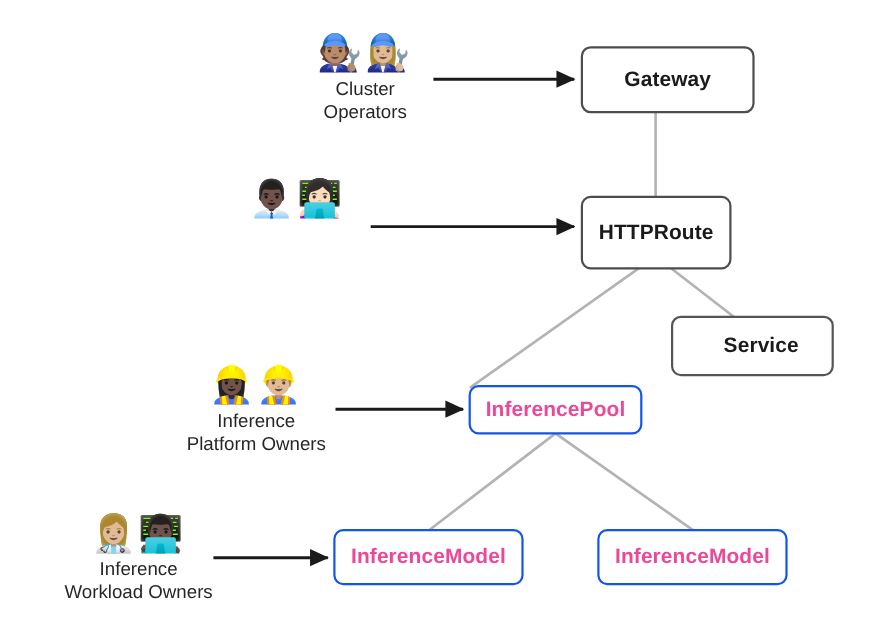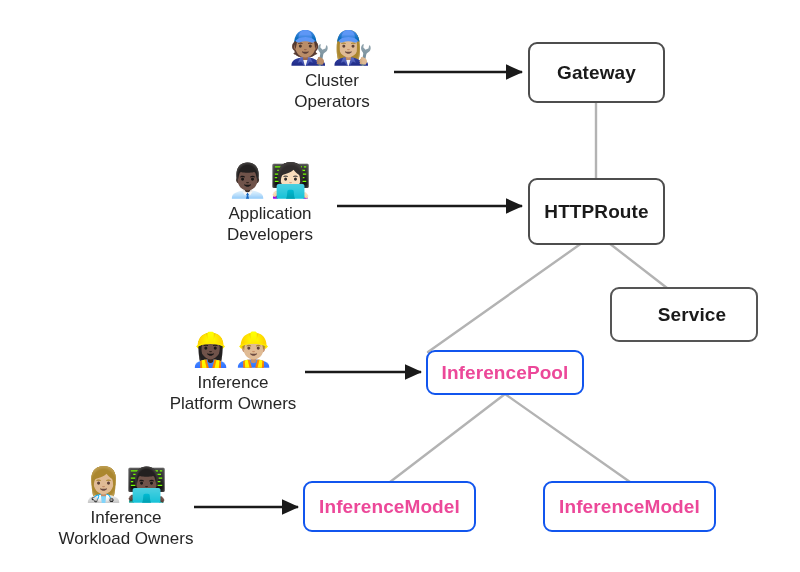--- a/index.html
+++ b/index.html
@@ -97,21 +97,21 @@
     </g>
 
     <g stroke="#1a1a1a" stroke-width="2.6" fill="none" marker-end="url(#arrowhead)">
       <line x1="394" y1="72" x2="522" y2="72"></line>
       <line x1="337" y1="206" x2="522" y2="206"></line>
       <line x1="305" y1="372" x2="421" y2="372"></line>
       <line x1="194" y1="507" x2="298" y2="507"></line>
     </g>
   </svg>
 
-  <div class="node dark" style="left:528px; top:42px; width:137px; height:61px;">
+  <div class="node dark" style="left:528px; top:42px; width:158px; height:61px;">
     <span>Gateway</span>
   </div>
 
   <div class="node dark" style="left:528px; top:178px; width:137px; height:67px;">
     <span>HTTPRoute</span>
   </div>
 
   <div class="node dark thin" style="left:610px; top:287px; width:148px; height:55px;padding-left:16px;">
     <span>Service</span>
   </div>
@@ -129,22 +129,20 @@
   </div>
 
   <div class="persona" style="left:258px; top:28px; width:148px;">
     <div class="persona-emoji">🧑🏽‍🔧👩🏼‍🔧</div>
     <div class="persona-label">Cluster
 Operators</div>
   </div>
 
   <div class="persona" style="left:196px; top:161px; width:148px;">
     <div class="persona-emoji">👨🏿‍💼👩🏻‍💻</div>
-    <div class="persona-label">Application
-Developers</div>
   </div>
 
   <div class="persona" style="left:155px; top:330px; width:156px;">
     <div class="persona-emoji">👷🏿‍♀️👷🏼‍♂️</div>
     <div class="persona-label">Inference
 Platform Owners</div>
   </div>
 
   <div class="persona" style="left:46px; top:465px; width:160px;">
     <div class="persona-emoji">👩🏼‍⚕️👨🏿‍💻</div>

